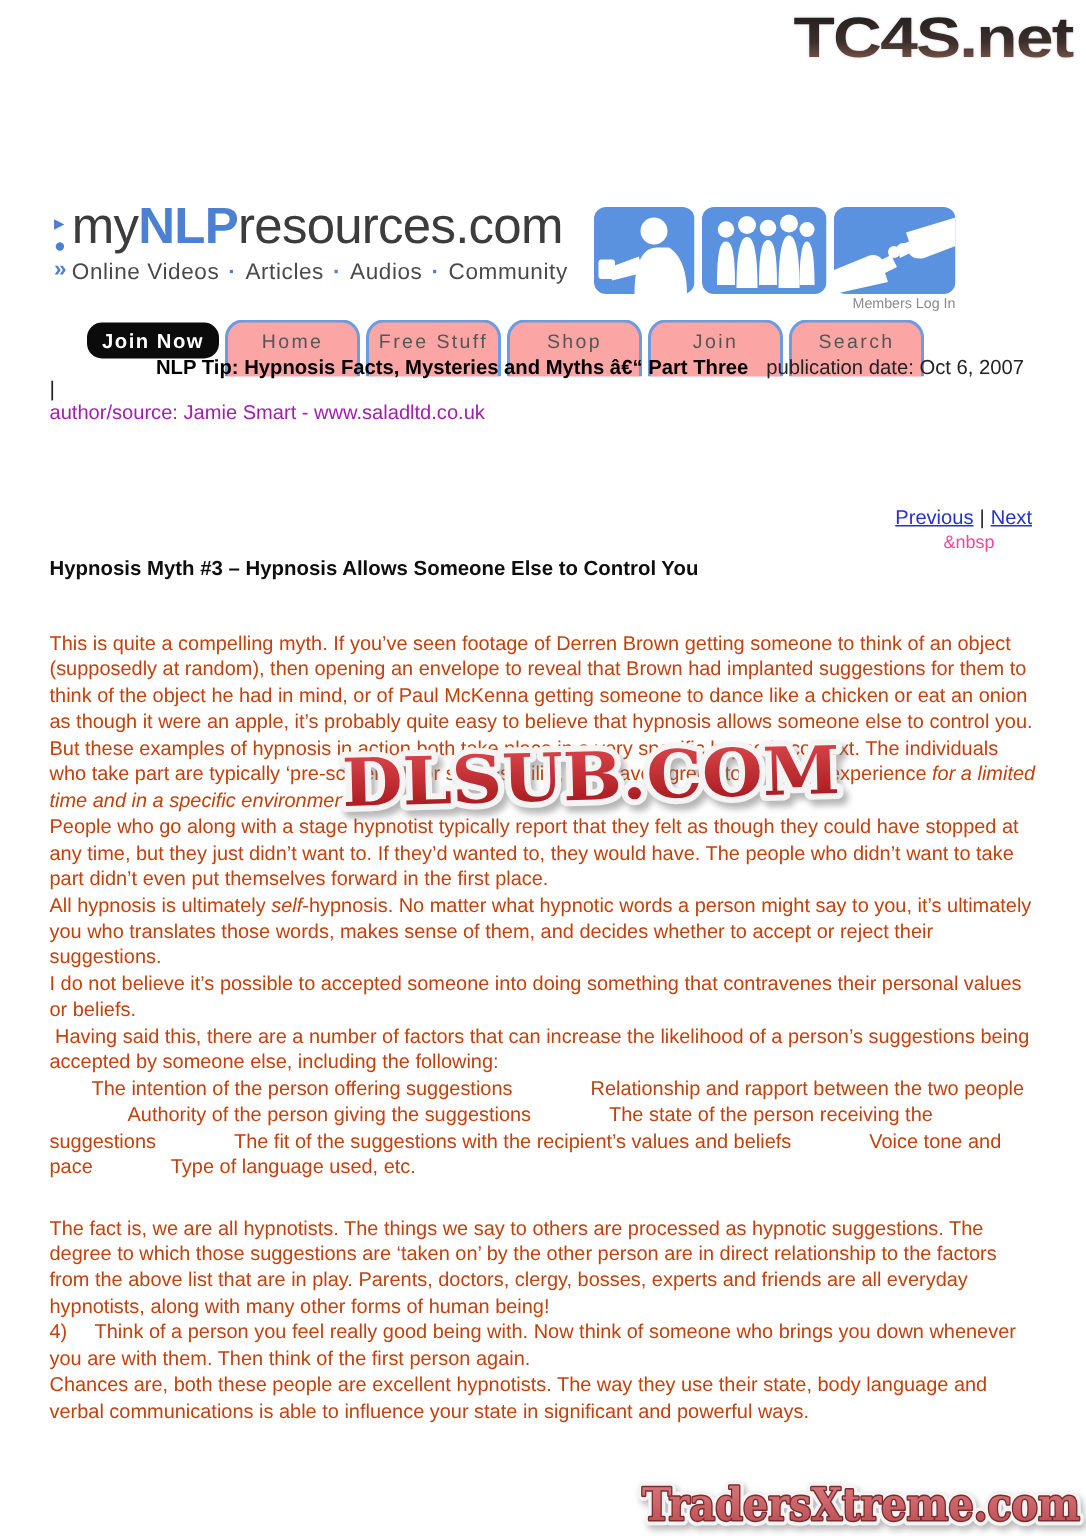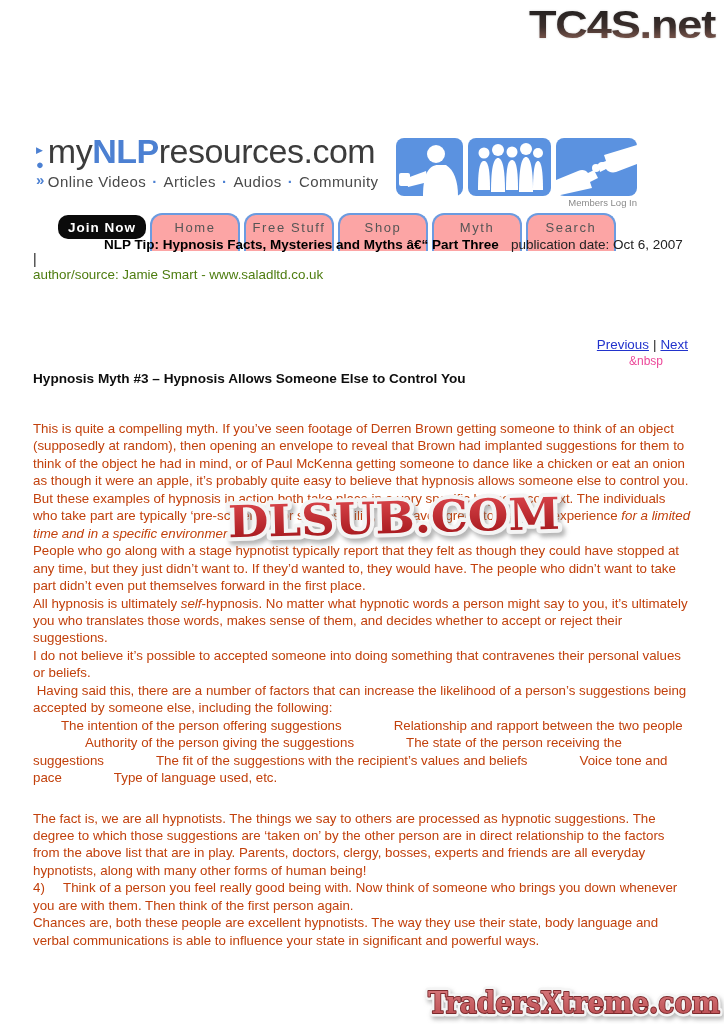--- a/index.html
+++ b/index.html
@@ -29,21 +29,21 @@
   .navrow { position:absolute; left:58px; top:213px; display:flex; gap:4px; z-index:1; }
   .tab-join { width:88px; height:24px; margin-top:2px; background:#0b0b0b; color:#fff; border-radius:10px;
               font-weight:bold; font-size:13.5px; letter-spacing:1px; display:flex; align-items:center;
               justify-content:center; z-index:3; }
   .tab { width:90px; height:38px; border:2px solid #6b9be0; border-bottom:none; border-radius:12px 12px 0 0;
          background:#fca5a5; color:#555; font-size:13px; letter-spacing:1.6px; display:flex; justify-content:center;
          padding-top:5px; }
   .title-line { position:absolute; left:104px; top:237px; z-index:4; font-size:13.5px; color:#000; white-space:nowrap;text-align:center; }
   .title-line .pubdate { font-weight:normal; margin-left:12px; color:#222; }
   .pipe { position:absolute; left:33px; top:251px; font-size:14px; color:#222; }
-  .author { position:absolute; left:33px; top:267px; font-size:13.4px; color:#4d7c0f; }
+  .author { position:absolute; left:33px; top:267px; font-size:13.4px; color:#a21caf; }
 
   
   .prevnext { position:absolute; right:36px; top:337px; font-size:13.4px; color:#222; }
   .prevnext a { color:#2233cc; text-decoration:underline; }
   .prevnext .sep { margin:0 4px; }
   .nbspline { position:absolute; right:61px; top:354px; font-size:12px; color:#ec4899; }
 
   .heading { position:absolute; left:33px; top:371px; font-size:13.6px; font-weight:bold; color:#0e0e0e; }
 
   
@@ -124,21 +124,21 @@
       </g>
     </svg>
   </div>
   <div class="members">Members Log In</div>
 
   <div class="navrow">
     <div class="tab-join">Join Now</div>
     <div class="tab">Home</div>
     <div class="tab">Free Stuff</div>
     <div class="tab">Shop</div>
-    <div class="tab">Myth</div>
+    <div class="tab">Join</div>
     <div class="tab">Search</div>
   </div>
 
   <div class="title-line">
     <b>NLP Tip: Hypnosis Facts, Mysteries and Myths â€“ Part Three</b><span class="pubdate">publication date: Oct 6, 2007</span>
   </div>
 
   <div class="pipe">|</div>
   <div class="author">author/source: Jamie Smart - www.saladltd.co.uk</div>
 

